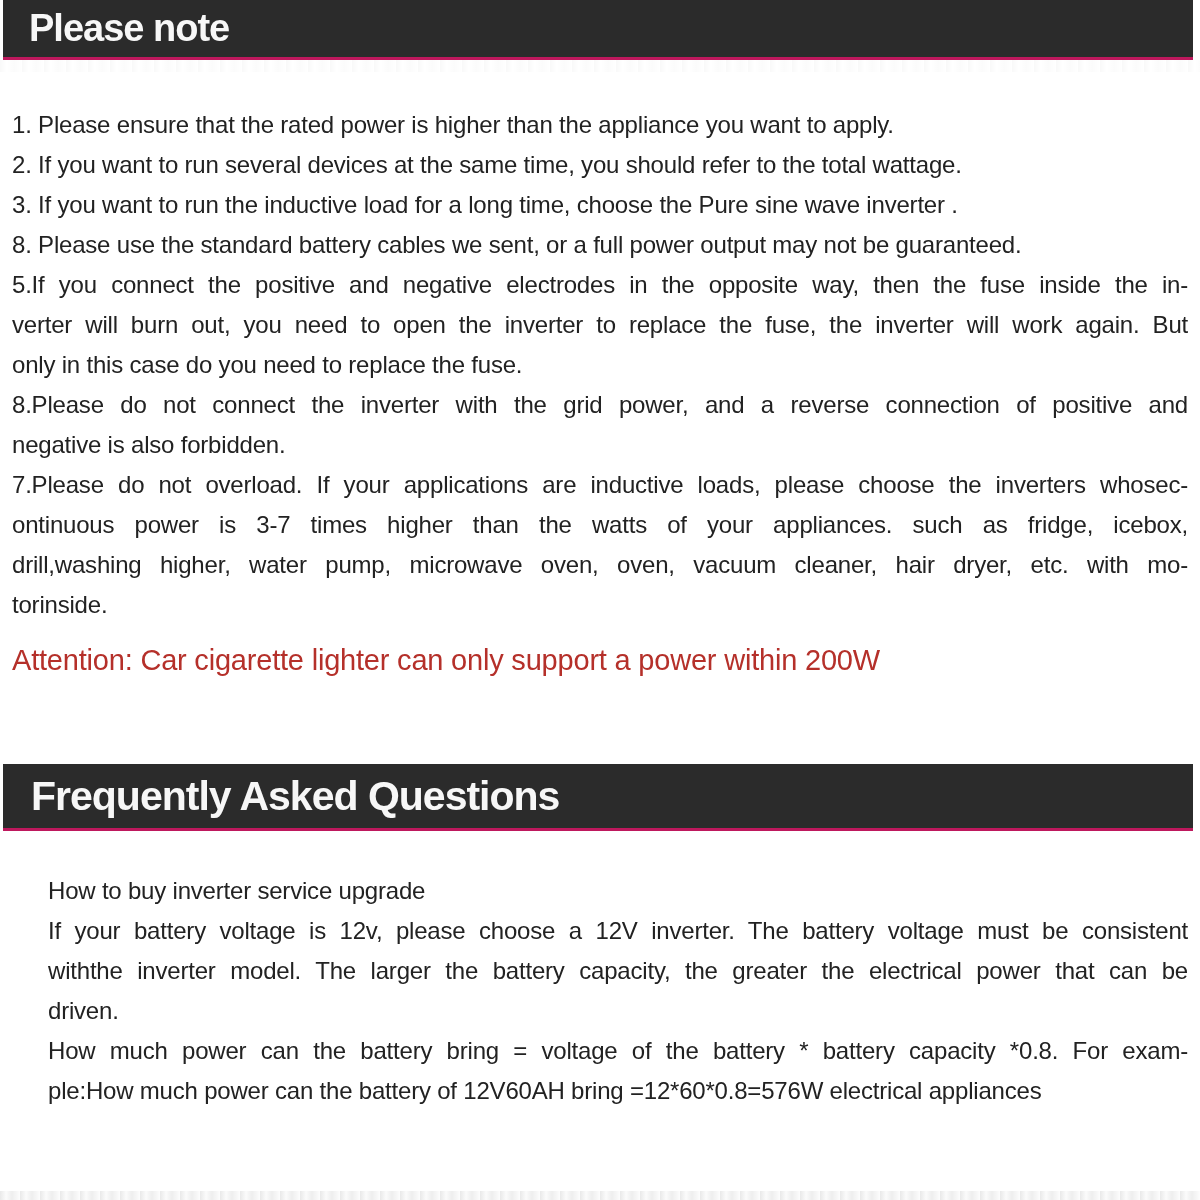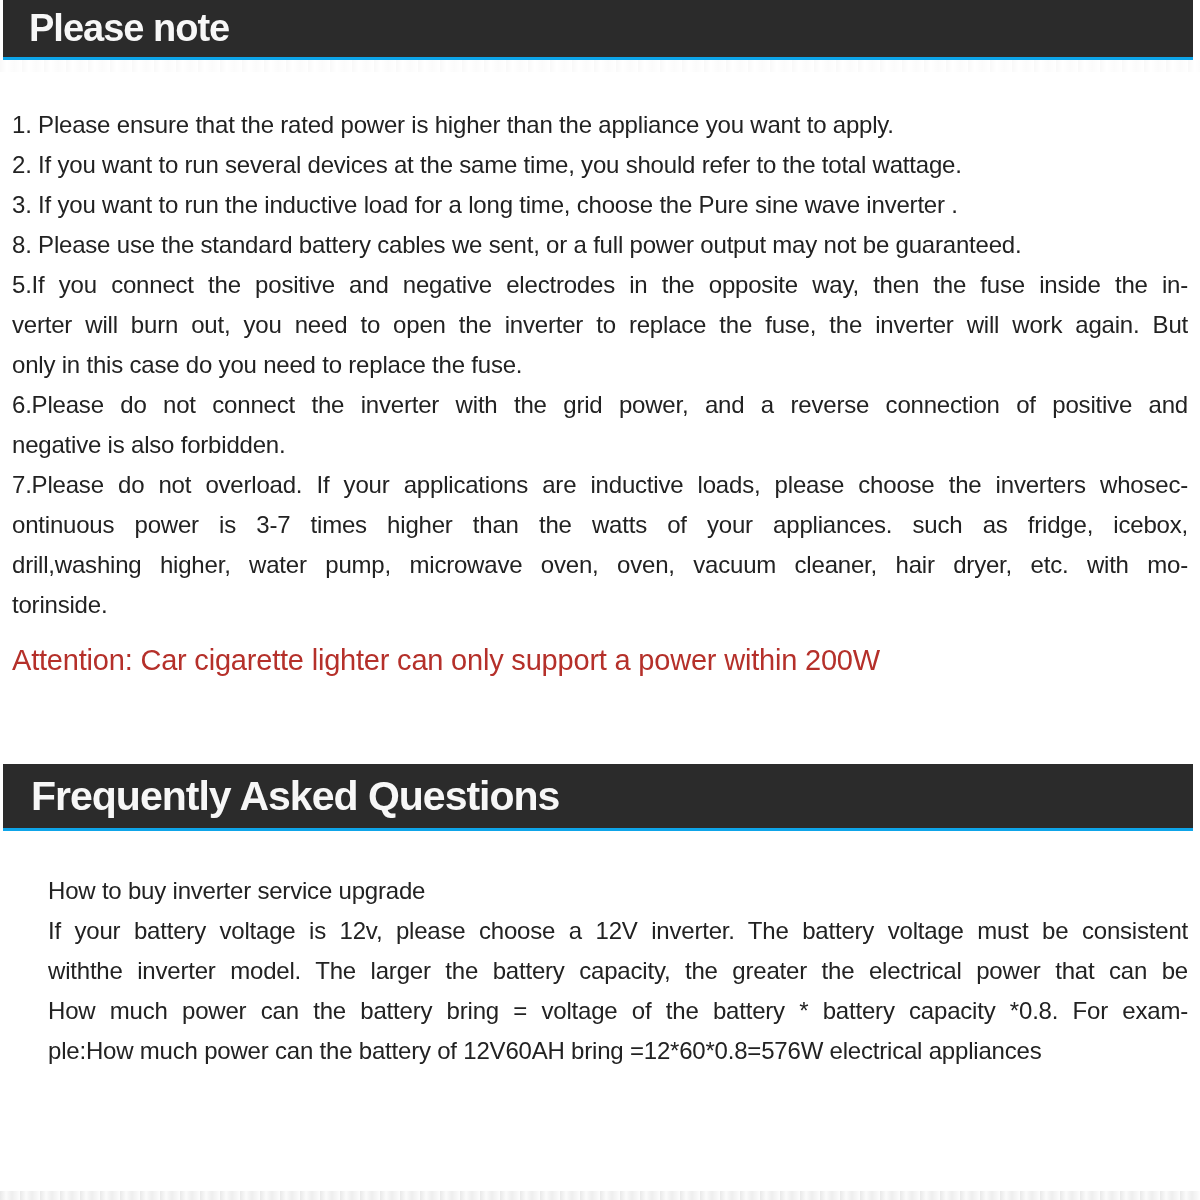--- a/index.html
+++ b/index.html
@@ -11,21 +11,21 @@
     position: relative;
     width: 1200px;
     height: 1200px;
     background: #ffffff;
     overflow: hidden;
     font-family: "Liberation Sans", sans-serif;
     color: #222222;
   }
   .section-bar {
     background: #2b2b2b;
-    border-bottom: 3px solid #0ea5e9;
+    border-bottom: 3px solid #be185d;
     margin: 0 7px 0 3px;
     display: flex;
     align-items: center;
     box-sizing: border-box;
   }
   .bar-note {
     height: 60px;
   }
   .bar-faq {
     height: 67px;
@@ -115,41 +115,42 @@
 
   <div class="text-block note-body">
     <div id="note-lines">
         <div class="line">1. Please ensure that the rated power is higher than the appliance you want to apply.</div>
         <div class="line">2. If you want to run several devices at the same time, you should refer to the total wattage.</div>
         <div class="line">3. If you want to run the inductive load for a long time, choose the Pure sine wave inverter .</div>
         <div class="line">8. Please use the standard battery cables we sent, or a full power output may not be guaranteed.</div>
         <div class="line justify">5.If you connect the positive and negative electrodes in the opposite way, then the fuse inside the in-</div>
         <div class="line justify">verter will burn out, you need to open the inverter to replace the fuse, the inverter will work again. But</div>
         <div class="line">only in this case do you need to replace the fuse.</div>
-        <div class="line justify">6.Please do not connect the inverter with the grid power, and a reverse connection of positive and</div>
+        <div class="line justify">8.Please do not connect the inverter with the grid power, and a reverse connection of positive and</div>
         <div class="line">negative is also forbidden.</div>
         <div class="line justify">7.Please do not overload. If your applications are inductive loads, please choose the inverters whosec-</div>
         <div class="line justify">ontinuous power is 3-7 times higher than the watts of your appliances. such as fridge, icebox,</div>
         <div class="line justify">drill,washing higher, water pump, microwave oven, oven, vacuum cleaner, hair dryer, etc. with mo-</div>
         <div class="line">torinside.</div>
       </div>
     <div class="attention-line" style="color: rgb(181, 48, 42);">Attention: Car cigarette lighter can only support a power within 200W</div>
   </div>
 
   <div class="faq-gap"></div>
 
   <div class="section-bar bar-faq" style="background: rgb(43, 43, 43);">
     <div class="bar-title" style="color: rgb(247, 247, 247);">Frequently Asked Questions</div>
   </div>
 
   <div class="text-block faq-body">
     <div id="faq-lines">
         <div class="line">How to buy inverter service upgrade</div>
         <div class="line justify">If your battery voltage is 12v, please choose a 12V inverter. The battery voltage must be consistent</div>
         <div class="line justify">withthe inverter model. The larger the battery capacity, the greater the electrical power that can be</div>
+        <div class="line">driven.</div>
         <div class="line justify">How much power can the battery bring = voltage of the battery * battery capacity *0.8. For exam-</div>
         <div class="line">ple:How much power can the battery of 12V60AH bring =12*60*0.8=576W electrical appliances</div>
       </div>
   </div>
 
   <div class="noise-bottom"></div>
 
 </div>
 
 </body></html>

